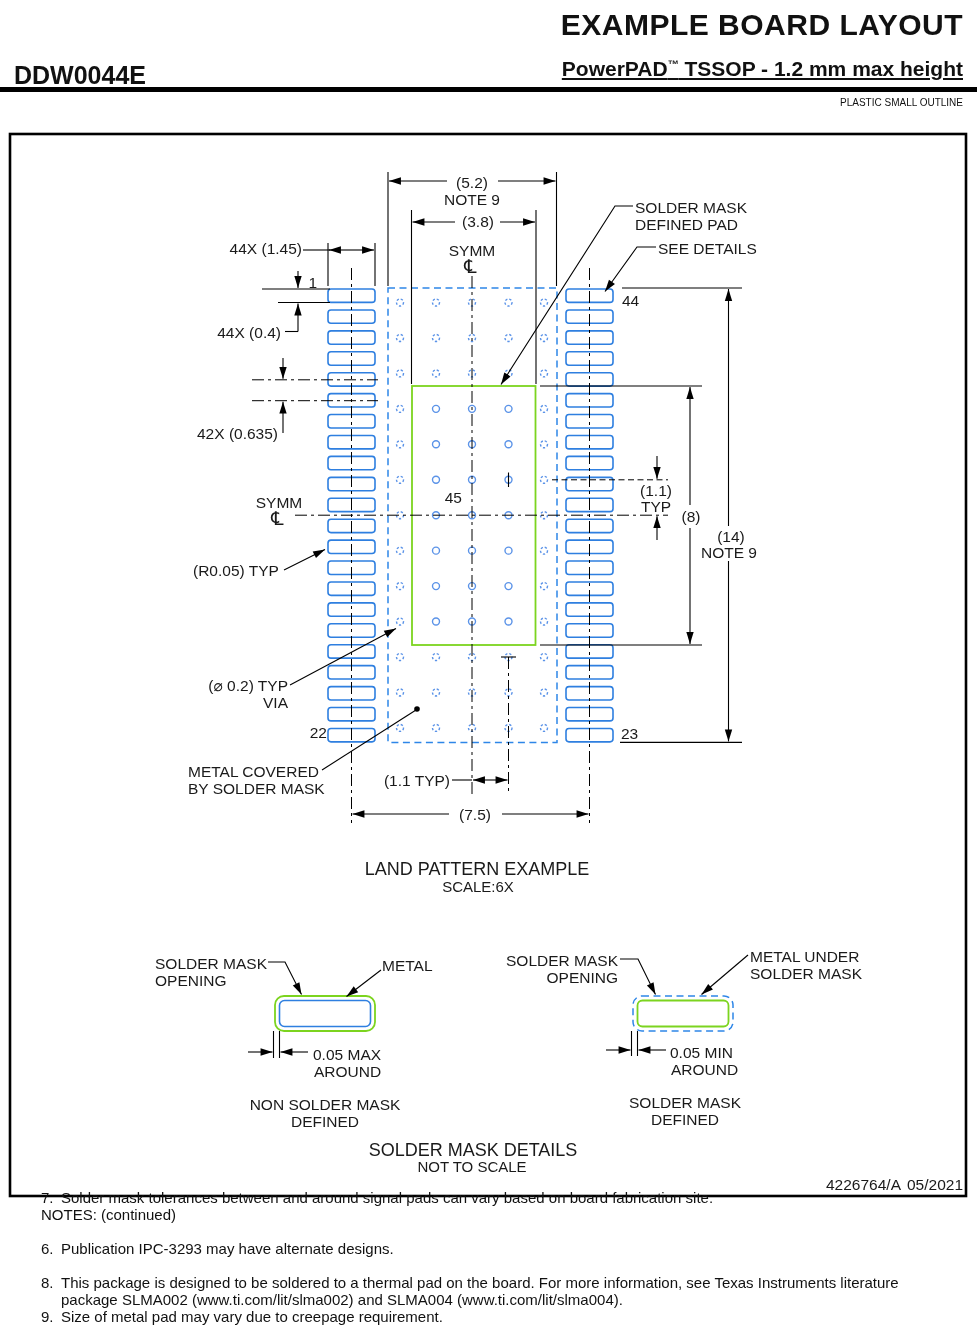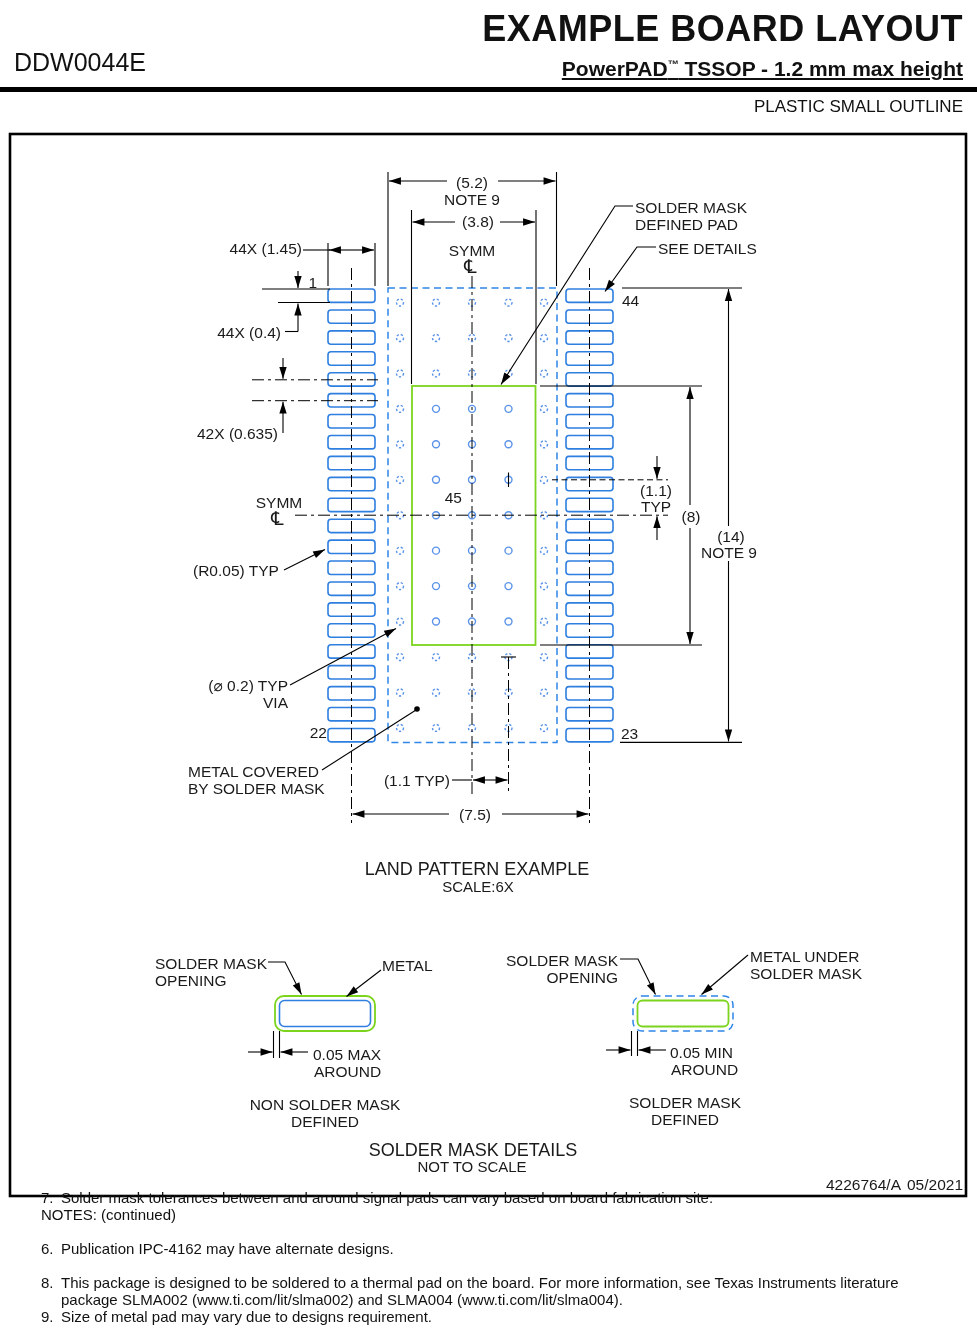--- a/index.html
+++ b/index.html
@@ -1,24 +1,24 @@
 <!DOCTYPE html>
 <html><head>
 <meta charset="utf-8">
 <style>
   html,body{margin:0;padding:0;background:#fff;}
   #page{position:relative;width:977px;height:1329px;background:#fff;overflow:hidden;
         font-family:"Liberation Sans", sans-serif;color:#111;}
   .abs{position:absolute;}
-  .h-title{top:8px;right:14px;font-size:36px;font-weight:bold;letter-spacing:.5px;}
-  .h-part{top:48px;left:14px;font-size:25px;font-weight:normal;}
+  .h-title{top:8px;right:14px;font-size:30px;font-weight:bold;letter-spacing:.5px;}
+  .h-part{top:61px;left:14px;font-size:25px;font-weight:bold;}
   .h-sub{top:57px;right:14px;font-size:21px;font-weight:bold;text-decoration:underline;}
   .h-sub sup{font-size:11px;font-weight:bold;}
   .divider{top:87px;left:0;width:977px;height:5px;background:#000;}
-  .h-outline{top:97px;right:14px;font-size:17px;}
+  .h-outline{top:97px;right:14px;font-size:10px;}
   
   .notes{font-size:15px;line-height:17px;margin-left:27px;}
   .note-num{display:inline-block;width:20px;}
   
   .pad{stroke:#2E7FE0;stroke-width:1.6;fill:none;}
   .maskrect{stroke:#2E86E8;stroke-width:1.5;fill:none;stroke-dasharray:7 4.5;}
   .green{stroke:#7CD41F;stroke-width:1.8;fill:none;}
   .via{stroke:#5B93E8;stroke-width:1.4;fill:none;}
   .viab{stroke:#5B93E8;stroke-width:1.4;fill:none;stroke-dasharray:2.3 1.9;}
   .blk{stroke:#000;stroke-width:1.1;fill:none;}
@@ -303,18 +303,18 @@
     <text class="txt tm" x="685" y="1108">SOLDER MASK</text>
     <text class="txt tm" x="685" y="1125">DEFINED</text>
 
     <text class="big tm" x="473" y="1156">SOLDER MASK DETAILS</text>
     <text class="med tm" x="472" y="1172">NOT TO SCALE</text>
     <text class="txt te" x="901" y="1190">4226764/A</text>
     <text class="txt te" x="963" y="1190">05/2021</text>
   </svg>
 
   <div class="abs notes" style="left:14px;top:1206px">NOTES: (continued)</div>
-  <div class="abs notes" style="left:14px;top:1240px"><span class="note-num">6.</span><span>Publication IPC-4162 may have alternate designs.</span></div>
+  <div class="abs notes" style="left:14px;top:1240px"><span class="note-num">6.</span><span>Publication IPC-3293 may have alternate designs.</span></div>
   <div class="abs notes" style="left:14px;top:1189px"><span class="note-num">7.</span><span>Solder mask tolerances between and around signal pads can vary based on board fabrication site.</span></div>
   <div class="abs notes" style="left:14px;top:1274px"><span class="note-num">8.</span><span>This package is designed to be soldered to a thermal pad on the board. For more information, see Texas Instruments literature</span></div>
   <div class="abs notes" style="left:34px;top:1291px">package SLMA002 (www.ti.com/lit/slma002) and SLMA004 (www.ti.com/lit/slma004).</div>
-  <div class="abs notes" style="left:14px;top:1308px"><span class="note-num">9.</span><span>Size of metal pad may vary due to designs requirement.</span></div>
+  <div class="abs notes" style="left:14px;top:1308px"><span class="note-num">9.</span><span>Size of metal pad may vary due to creepage requirement.</span></div>
 </div>
 
 </body></html>

